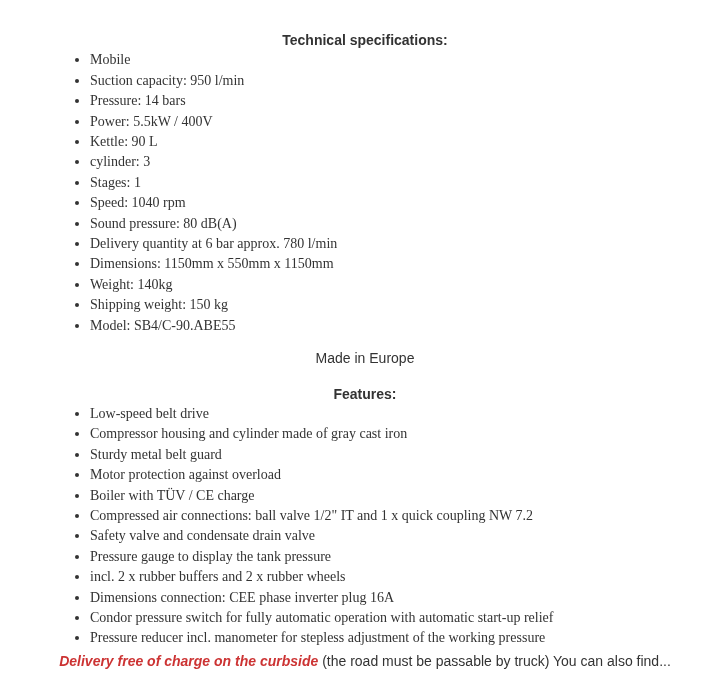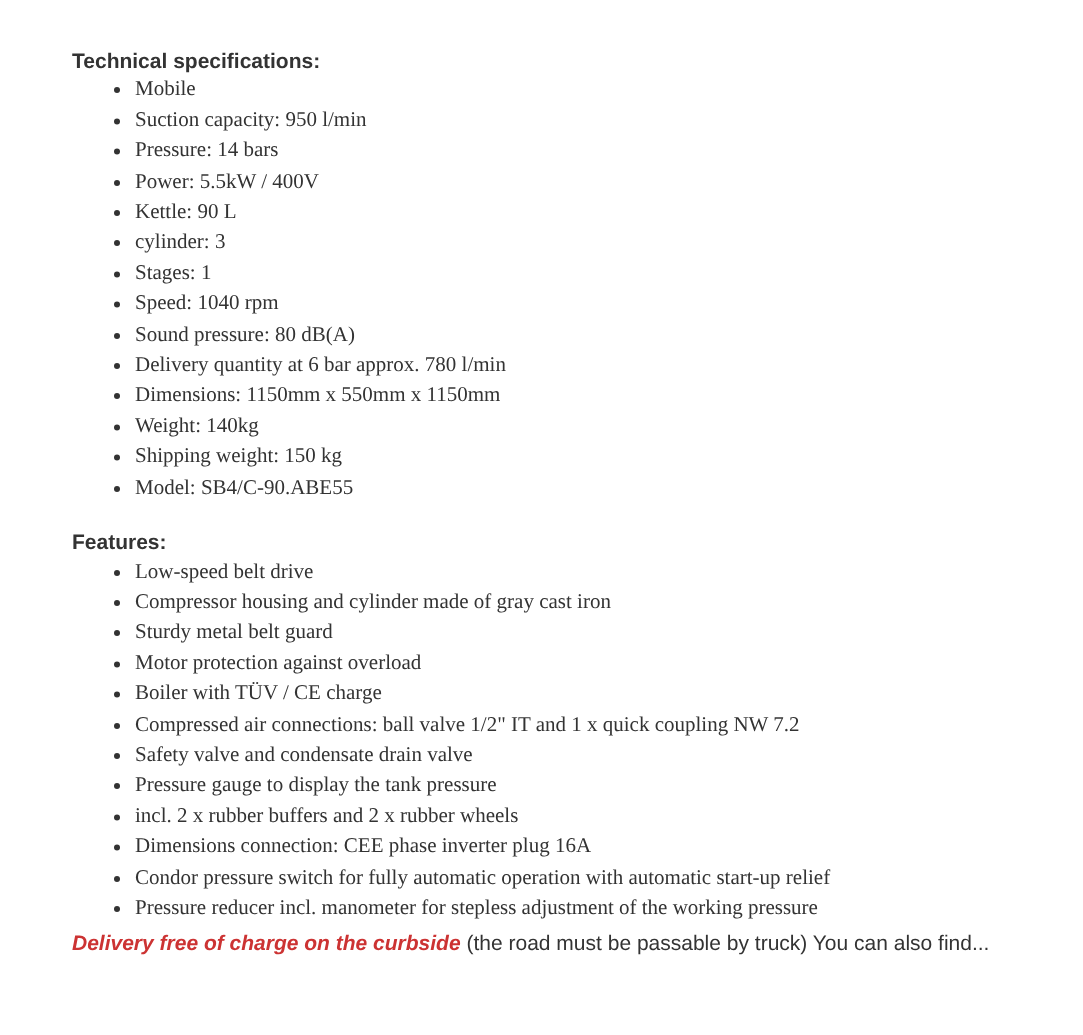--- a/index.html
+++ b/index.html
@@ -10,21 +10,21 @@
     background: #ffffff;
     font-family: "Liberation Sans", sans-serif;
     font-size: 14px;
     line-height: 20.4px;
     color: #333333;
     -webkit-font-smoothing: antialiased;
   }
   .content {
     padding: 30px 40px 0 48px;
   }
-  p { margin: 0; }
+  p { margin: 0; text-align: center; }
   .heading { font-weight: bold; }
   ul.spec-list {
     margin: 0;
     padding: 0 0 0 42px;
     list-style-type: disc;
   }
   ul.spec-list li { padding: 0; margin: 0; font-family: Liberation Serif, serif; }
   .origin-block { margin-top: 12px; }
   .features-heading { margin-top: 15px; }
   .footnote { margin-top: 2px; }
@@ -48,20 +48,21 @@
       <li>Speed: 1040 rpm</li>
       <li>Sound pressure: 80 dB(A)</li>
       <li>Delivery quantity at 6 bar approx. 780 l/min</li>
       <li>Dimensions: 1150mm x 550mm x 1150mm</li>
       <li>Weight: 140kg</li>
       <li>Shipping weight: 150 kg</li>
       <li>Model: SB4/C-90.ABE55</li>
     </ul>
 
   <div class="origin-block">
+    <p>Made in Europe</p>
   </div>
 
   <p class="heading features-heading">Features:</p>
 
   <ul class="spec-list">
       <li>Low-speed belt drive</li>
       <li>Compressor housing and cylinder made of gray cast iron</li>
       <li>Sturdy metal belt guard</li>
       <li>Motor protection against overload</li>
       <li>Boiler with TÜV / CE charge</li>

